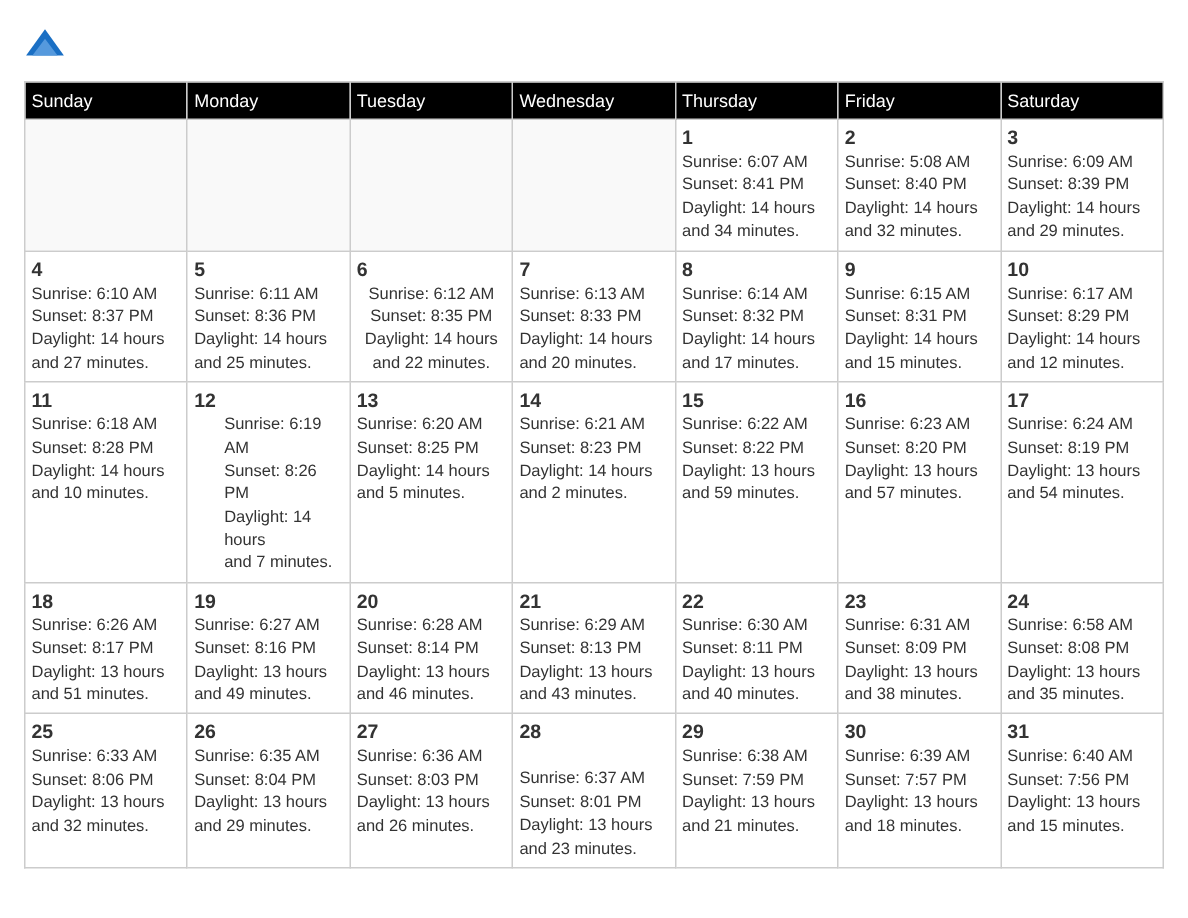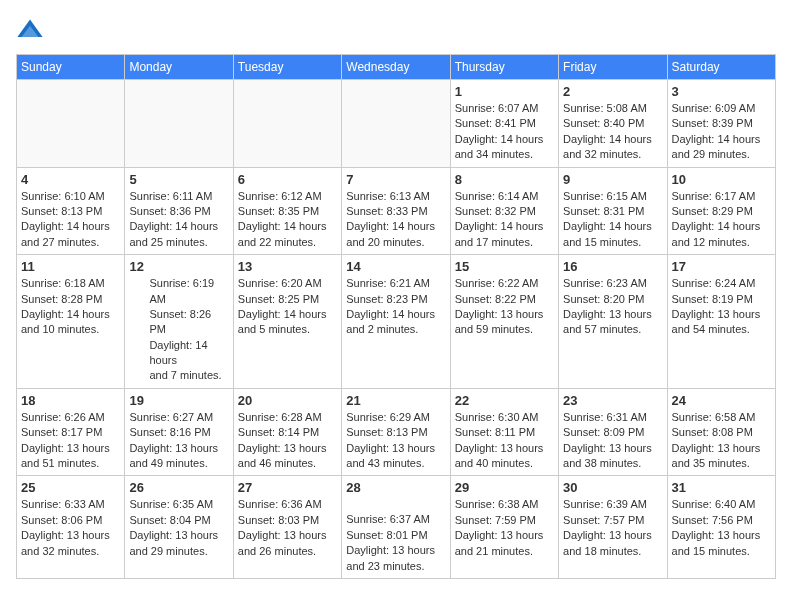--- a/index.html
+++ b/index.html
@@ -51,21 +51,21 @@
     .location {
       font-size: 14px;
       color: #666;
     }
     .calendar {
       width: 100%;
       border-collapse: collapse;
       font-size: 11px;
     }
     .calendar th {
-      background: #3b82f6;
+      background: #000000;
       color: #fff;
       padding: 5px 4px;
       text-align: left;
       font-size: 12px;
       font-weight: normal;
       border: 1px solid #ccc;
     }
     .calendar td {
       border: 1px solid #ccc;
       vertical-align: top;
@@ -147,34 +147,34 @@
           <div class="day-info" style="white-space: pre-line;">Sunrise: 6:09 AM
 Sunset: 8:39 PM
 Daylight: 14 hours
 and 29 minutes.</div>
         </td>
       </tr>
       <tr>
         <td>
           <span class="day-number">4</span>
           <div class="day-info" style="white-space: pre-line;">Sunrise: 6:10 AM
-Sunset: 8:13 PM
+Sunset: 8:37 PM
 Daylight: 14 hours
 and 27 minutes.</div>
         </td>
         <td>
           <span class="day-number">5</span>
           <div class="day-info" style="white-space: pre-line;">Sunrise: 6:11 AM
 Sunset: 8:36 PM
 Daylight: 14 hours
 and 25 minutes.</div>
         </td>
         <td>
           <span class="day-number">6</span>
-          <div class="day-info" style="white-space: pre-line;">Sunrise: 6:12 AM
+          <div class="day-info" style="white-space: pre-line; text-align: center;">Sunrise: 6:12 AM
 Sunset: 8:35 PM
 Daylight: 14 hours
 and 22 minutes.</div>
         </td>
         <td>
           <span class="day-number">7</span>
           <div class="day-info" style="white-space: pre-line;">Sunrise: 6:13 AM
 Sunset: 8:33 PM
 Daylight: 14 hours
 and 20 minutes.</div>

